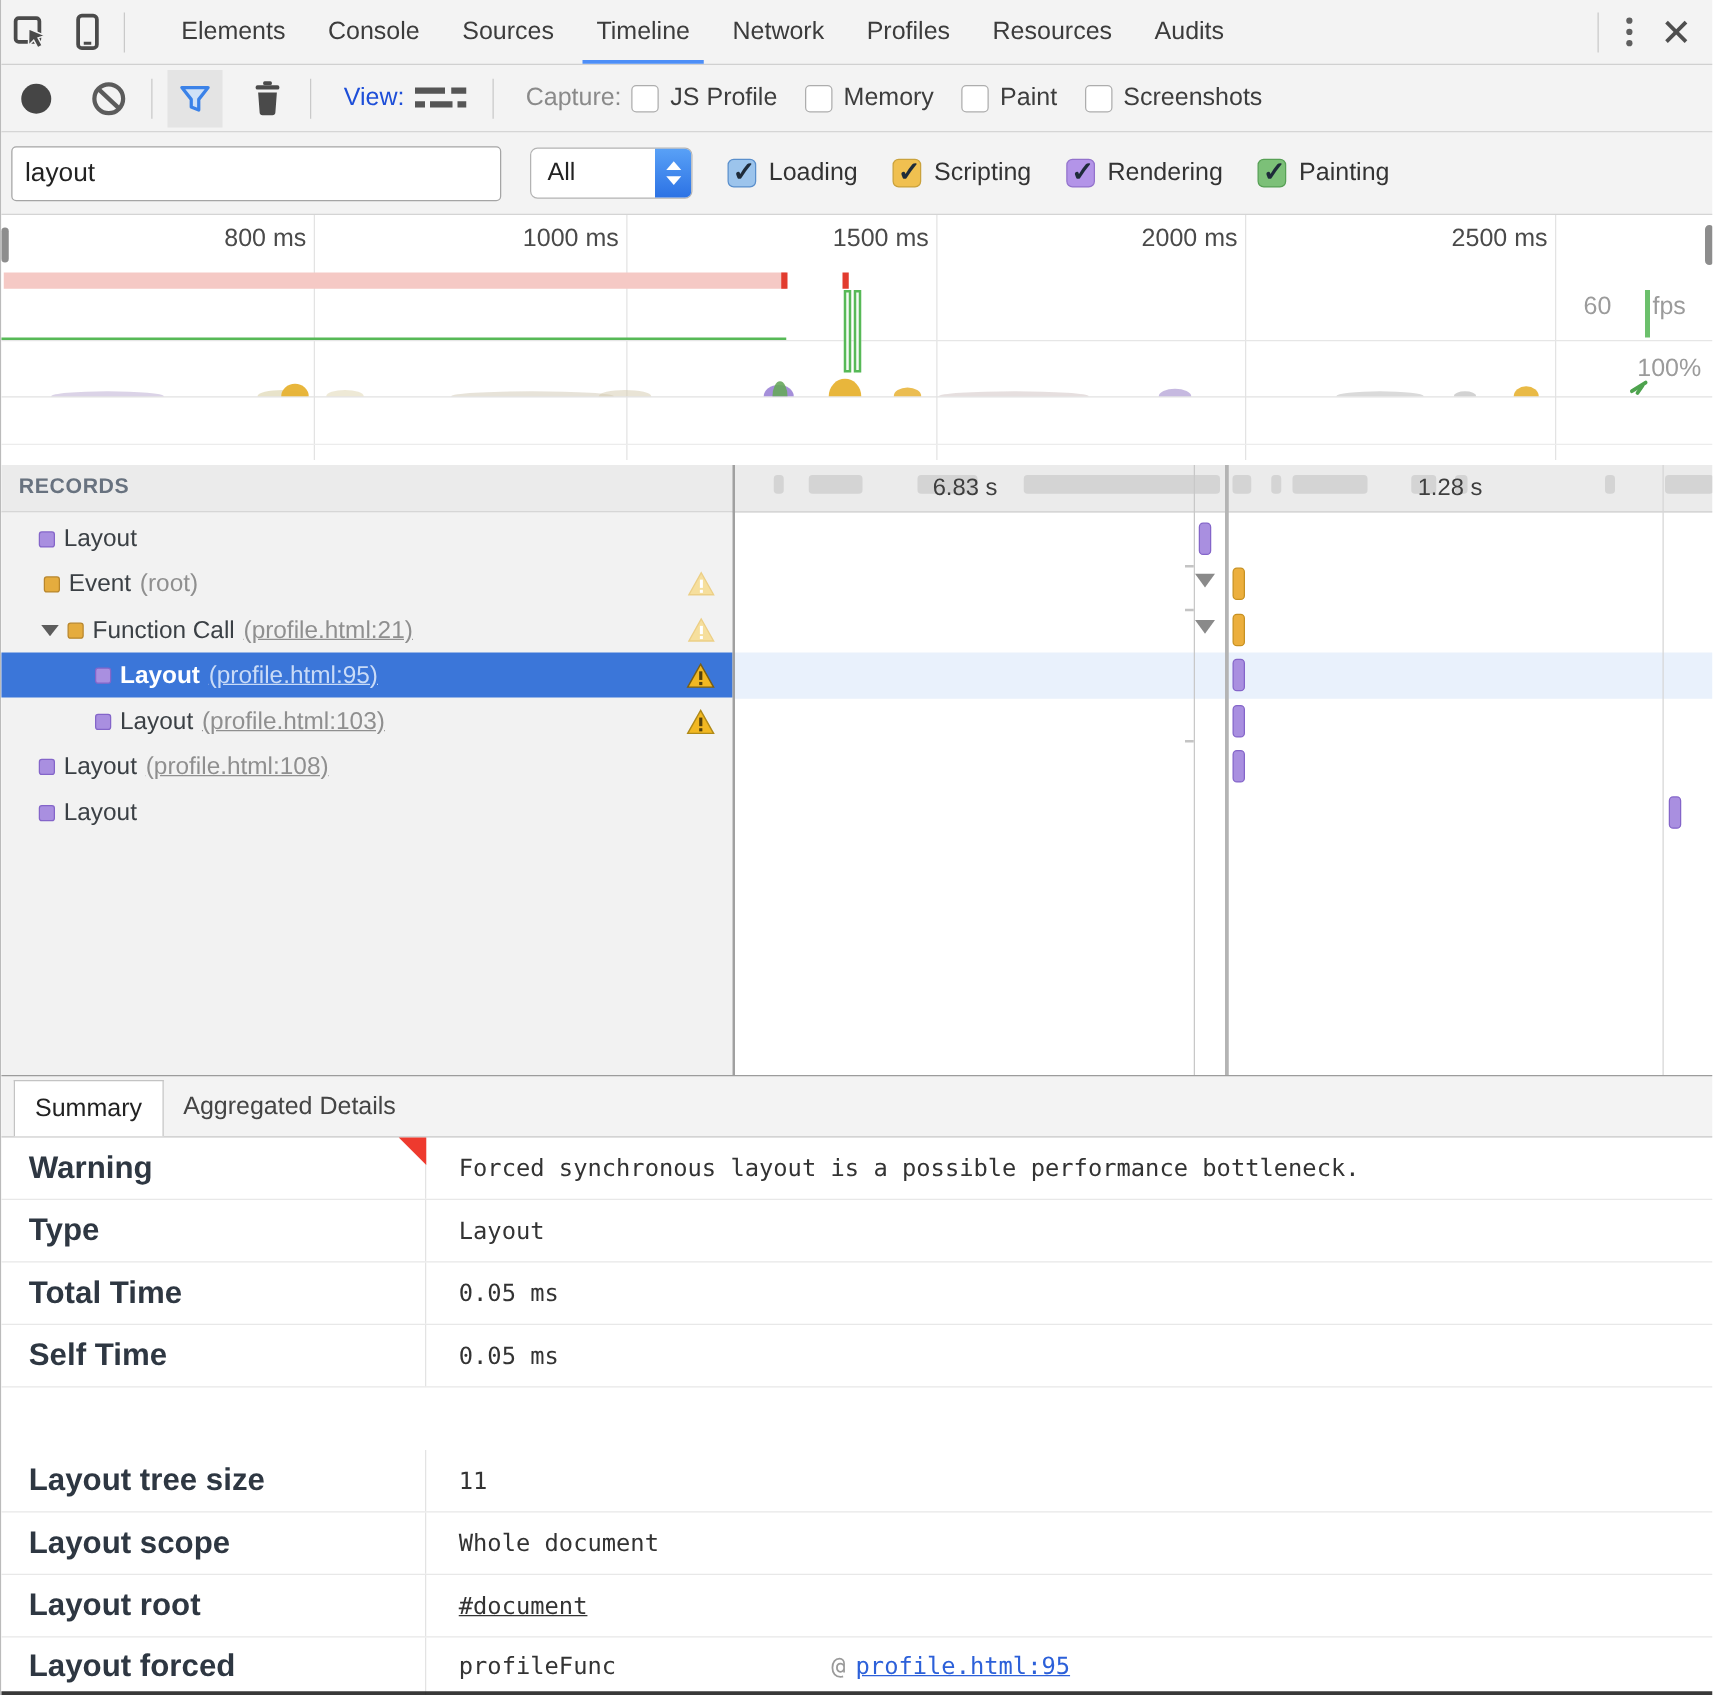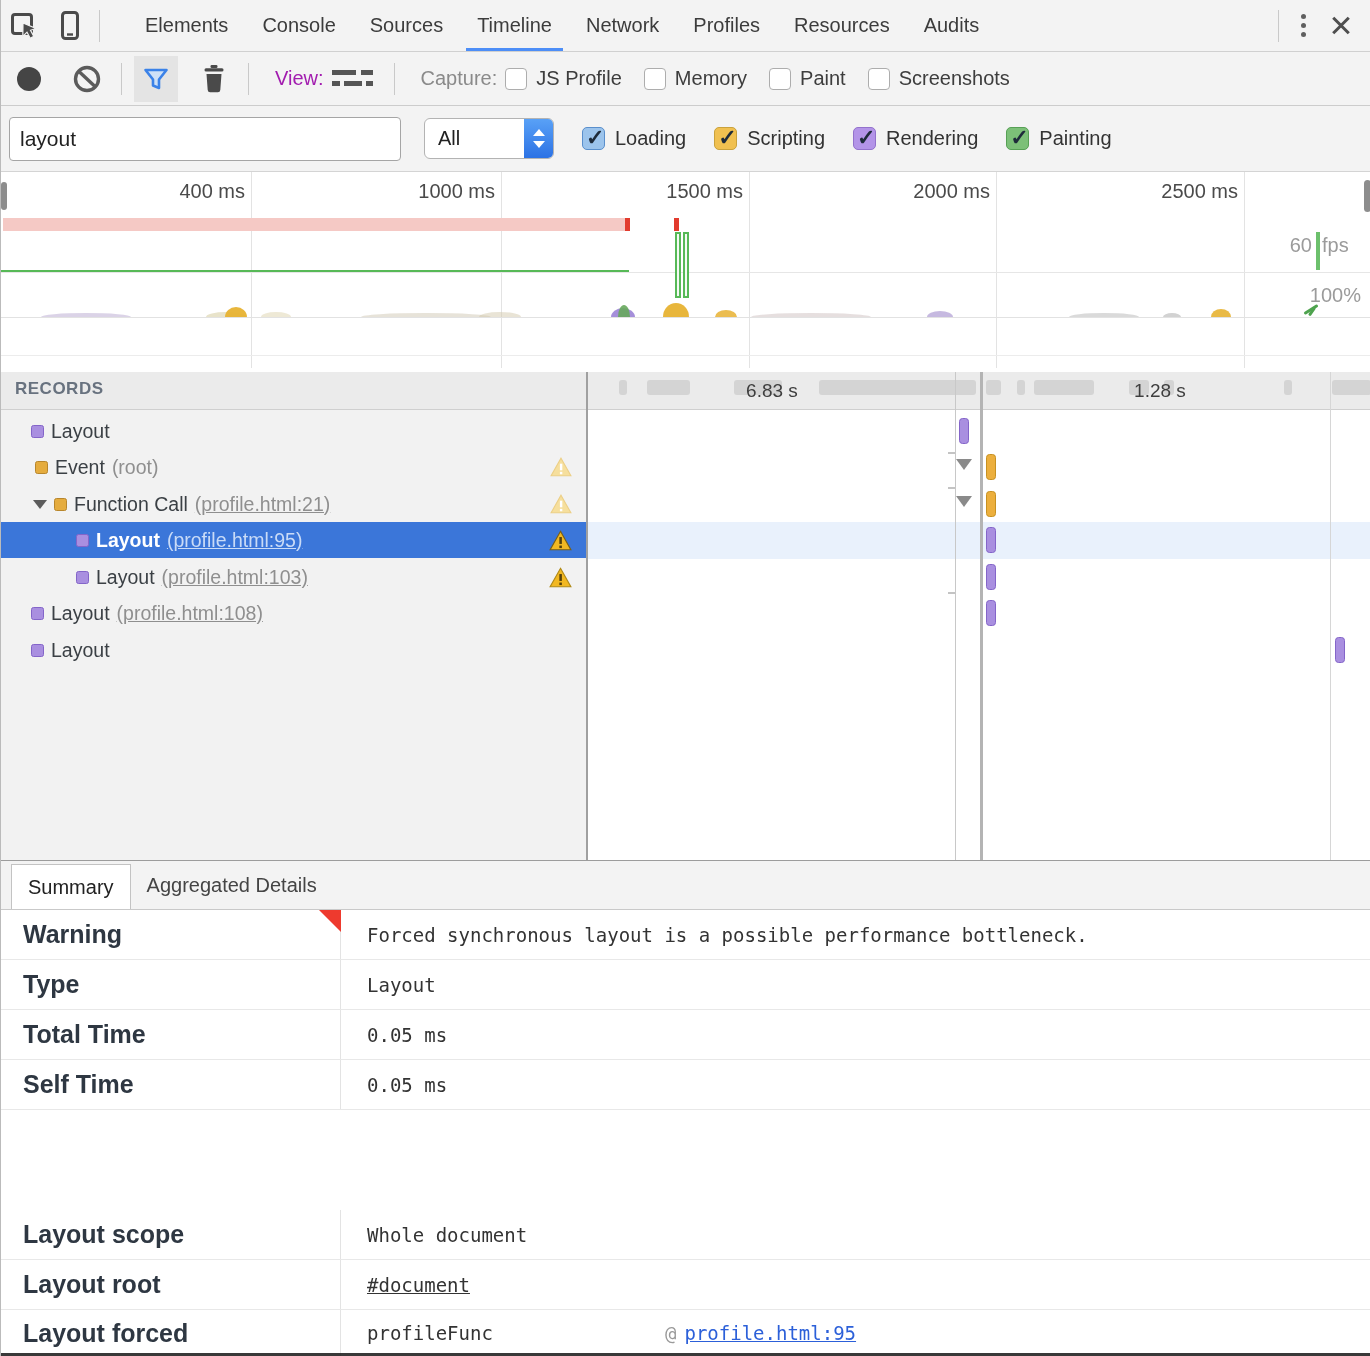--- a/index.html
+++ b/index.html
@@ -22,21 +22,21 @@
   .close-x::before, .close-x::after { content:""; position:absolute; left:9px; top:16px; width:22px; height:3px; background:#4e4e4e; }
   .close-x::before { transform:rotate(45deg); }
   .close-x::after { transform:rotate(-45deg); }
 
   
   .toolbar { position:absolute; left:0; top:52px; width:1370px; height:54px; background:#f3f3f3;
              border-bottom:1px solid #ccc; display:flex; align-items:center; font-size:20px; color:#3d3d3d; }
   .tool { display:flex; align-items:center; justify-content:center; height:46px; min-width:44px; cursor:pointer; }
   .rec-dot { width:24px; height:24px; border-radius:50%; background:#454545; }
   .tool.active-bg { background:#e4e4e4; }
-  .tool-label { margin:0 8px 0 14px; color:#a21caf; }
+  .tool-label { margin:0 8px 0 14px; color:#1d4ed8; }
   .viewmode { width:42px; height:24px; position:relative; margin-right:8px; }
   .viewmode i { position:absolute; height:5px; background:#555; }
   .viewmode i:nth-child(1){ left:0;  top:3px;  width:24px; }
   .viewmode i:nth-child(2){ left:29px; top:3px; width:12px; }
   .viewmode i:nth-child(3){ left:0;  top:14px; width:8px; }
   .viewmode i:nth-child(4){ left:12px; top:14px; width:18px; }
   .viewmode i:nth-child(5){ left:34px; top:14px; width:7px; }
   .cap-item { display:flex; align-items:center; margin-right:22px; cursor:pointer; }
   .cbox { width:22px; height:22px; border:1px solid #adadad; border-radius:4px; background:#fff; margin-right:9px; flex:0 0 auto; }
 
@@ -239,38 +239,38 @@
       <span class="cat-label">Painting</span>
     </span>
   </div>
 
   <div class="overview">
     <div class="gridline" style="left:250px"></div>
     <div class="gridline" style="left:500px"></div>
     <div class="gridline" style="left:748px"></div>
     <div class="gridline" style="left:995px"></div>
     <div class="gridline" style="left:1243px"></div>
-    <div class="rlabel" style="width:244px">400 ms</div>
+    <div class="rlabel" style="width:244px">800 ms</div>
     <div class="rlabel" style="width:494px">1000 ms</div>
     <div class="rlabel" style="width:742px">1500 ms</div>
     <div class="rlabel" style="width:989px">2000 ms</div>
     <div class="rlabel" style="width:1237px">2500 ms</div>
     <div class="grip" style="left:0;top:10px;width:6px;height:28px"></div>
     <div class="grip" style="left:1363px;top:8px;width:7px;height:32px"></div>
 
     <div class="netband"></div>
     <div class="redtick" style="left:624px"></div>
     <div class="redtick" style="left:673px"></div>
 
     <div class="hline" style="top:100px"></div>
     <div class="fpsline"></div>
     <div class="fps-hollow" style="left:674px"></div>
     <div class="fps-hollow" style="left:682px"></div>
     <div class="fps-solid"></div>
-    <div class="ov-label" style="left:1243px;width:68px;text-align:right;top:62px">60</div>
+    <div class="ov-label" style="left:1243px;width:68px;text-align:center;top:62px">60</div>
     <div class="ov-label" style="left:1321px;top:62px">fps</div>
 
     <div class="hline" style="top:145px;background:#e2e2e2"></div>
     <div class="ov-label" style="left:1240px;width:120px;text-align:right;top:112px">100%</div>
 
     <div class="hump" style="left:40px;width:90px;height:4px;background:#b8a8d0;opacity:.5;top:141px"></div>
     <div class="hump" style="left:205px;width:40px;height:5px;background:#d6cc9e;opacity:.55;top:140px"></div>
     <div class="hump" style="left:224px;width:22px;height:10px;background:#e7b232;opacity:.95;top:135px"></div>
     <div class="hump" style="left:260px;width:30px;height:5px;background:#ddd3ad;opacity:.5;top:140px"></div>
     <div class="hump" style="left:360px;width:130px;height:4px;background:#cfc8b4;opacity:.5;top:141px"></div>
@@ -408,20 +408,24 @@
       <div class="sval">Layout</div>
     </div>
     <div class="srow" style="top:150px">
       <div class="skey">Total Time</div>
       <div class="sval">0.05 ms</div>
     </div>
     <div class="srow" style="top:200px">
       <div class="skey">Self Time</div>
       <div class="sval">0.05 ms</div>
     </div>
+    <div class="srow" style="top:300px">
+      <div class="skey">Layout tree size</div>
+      <div class="sval">11</div>
+    </div>
     <div class="srow" style="top:350px">
       <div class="skey">Layout scope</div>
       <div class="sval">Whole document</div>
     </div>
     <div class="srow" style="top:400px">
       <div class="skey">Layout root</div>
       <div class="sval">
           <span class="u">#document</span>
         </div>
     </div>

